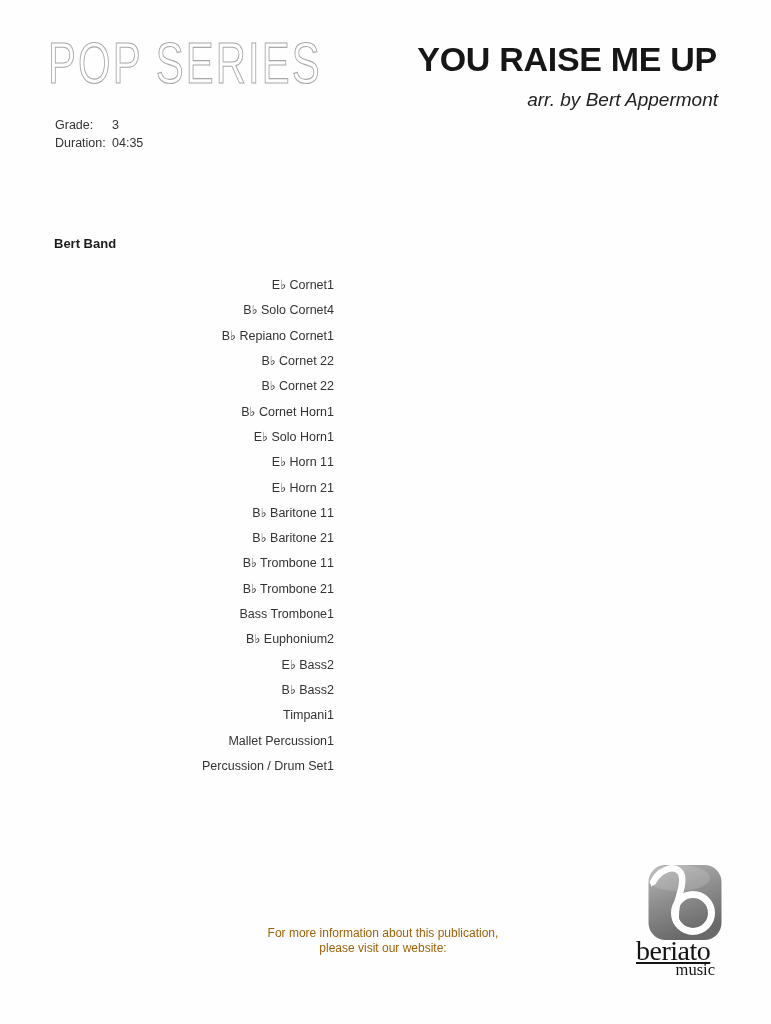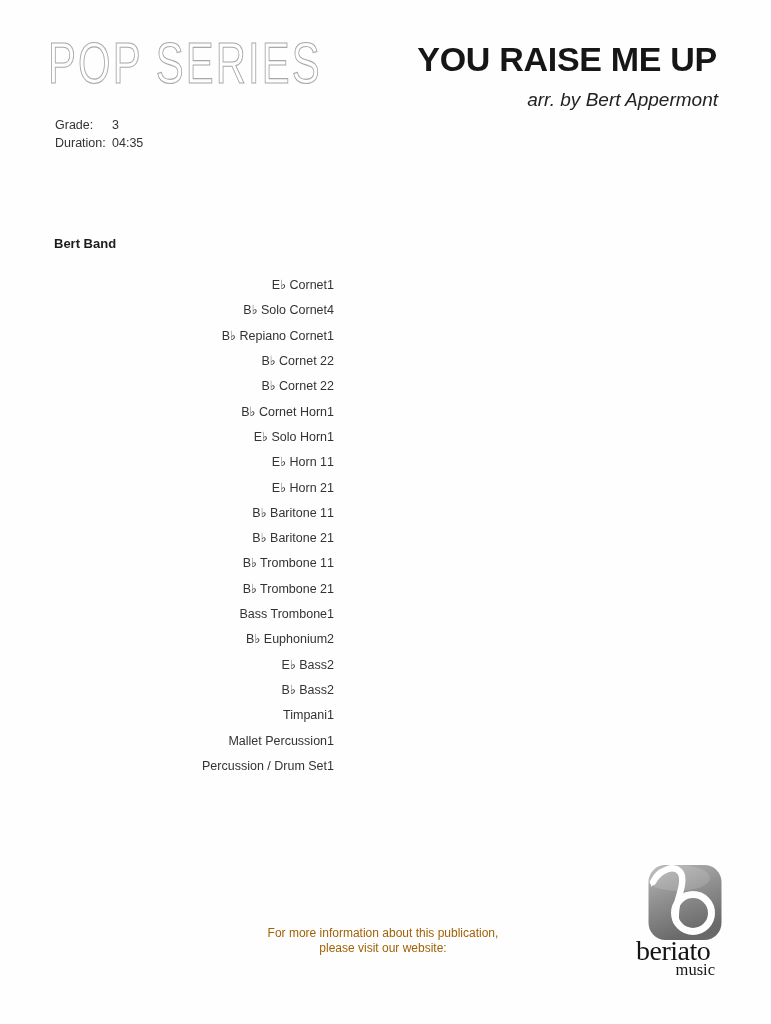--- a/index.html
+++ b/index.html
@@ -124,20 +124,21 @@
     position: absolute;
     left: 636px;
     top: 936px;
     width: 86px;
     font-family: "Liberation Serif", "DejaVu Serif", serif;
     font-size: 28px;
     line-height: 30px;
     color: #141414;
     letter-spacing: -0.5px;
     white-space: nowrap;
+    text-decoration: underline;
   }
   .publisher-tagline {
     position: absolute;
     right: 56px;
     top: 961px;
     font-family: "Liberation Serif", "DejaVu Serif", serif;
     font-size: 16.5px;
     line-height: 18px;
     color: #141414;
     white-space: nowrap;

